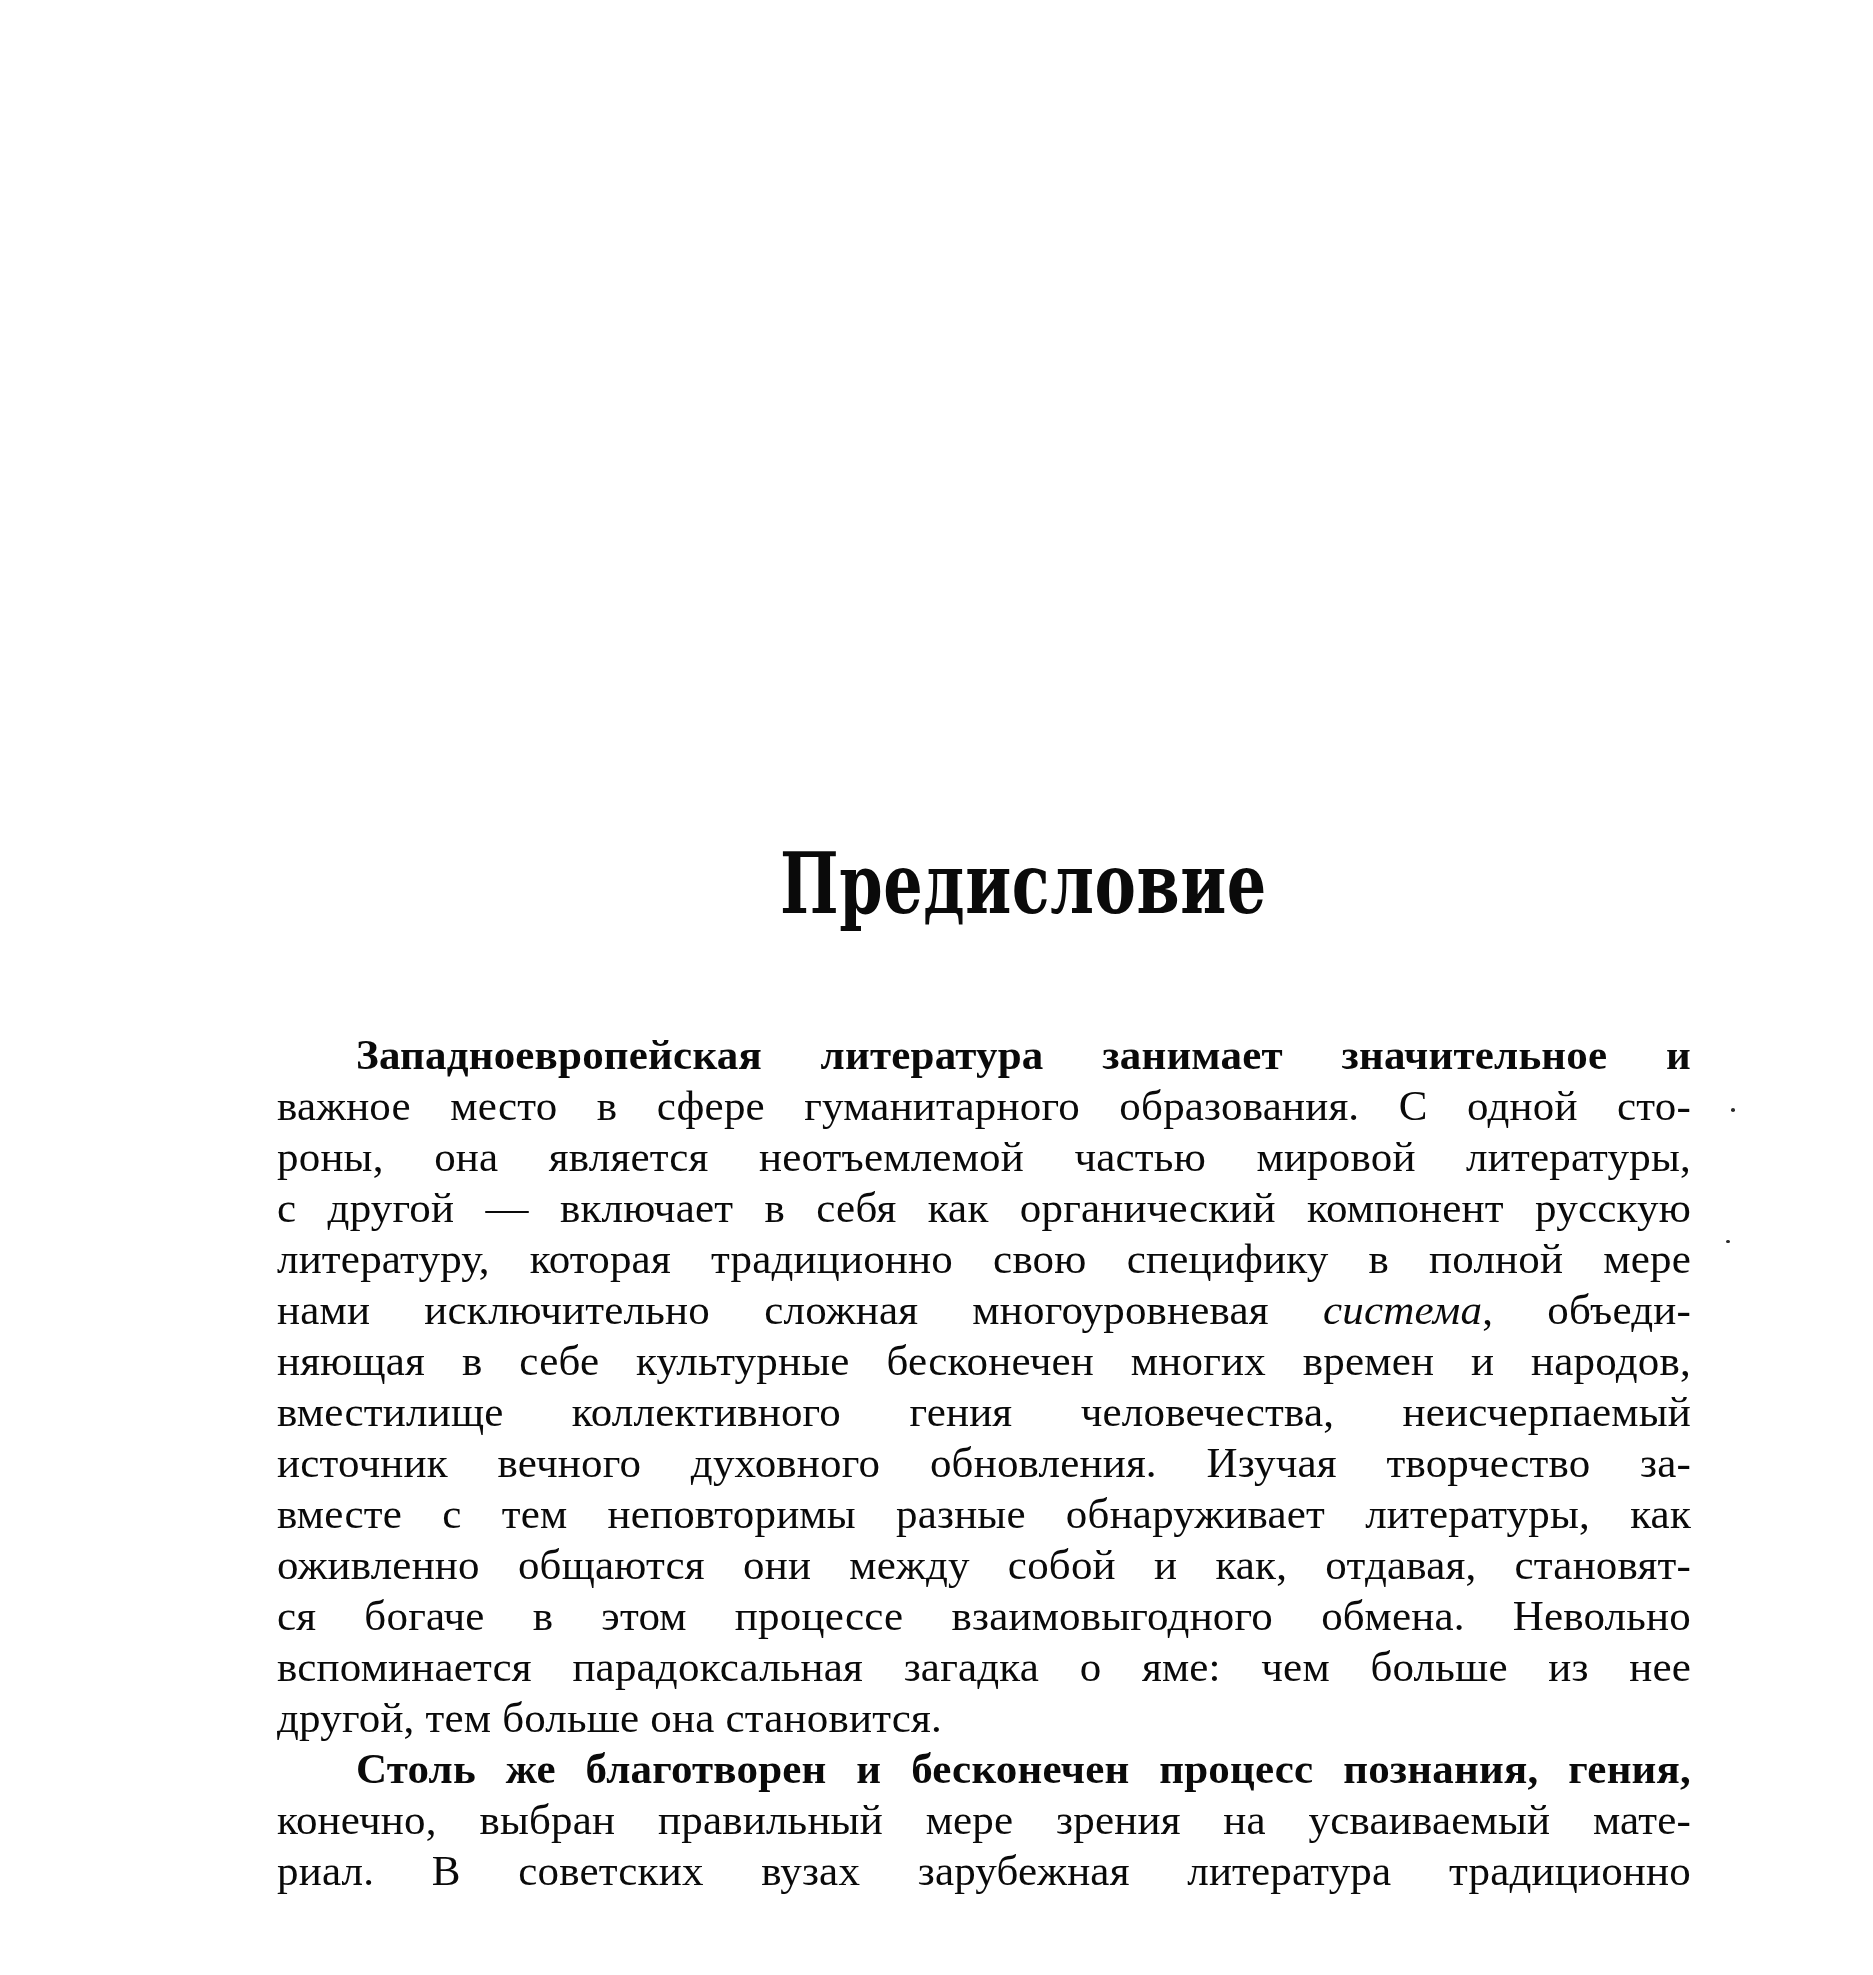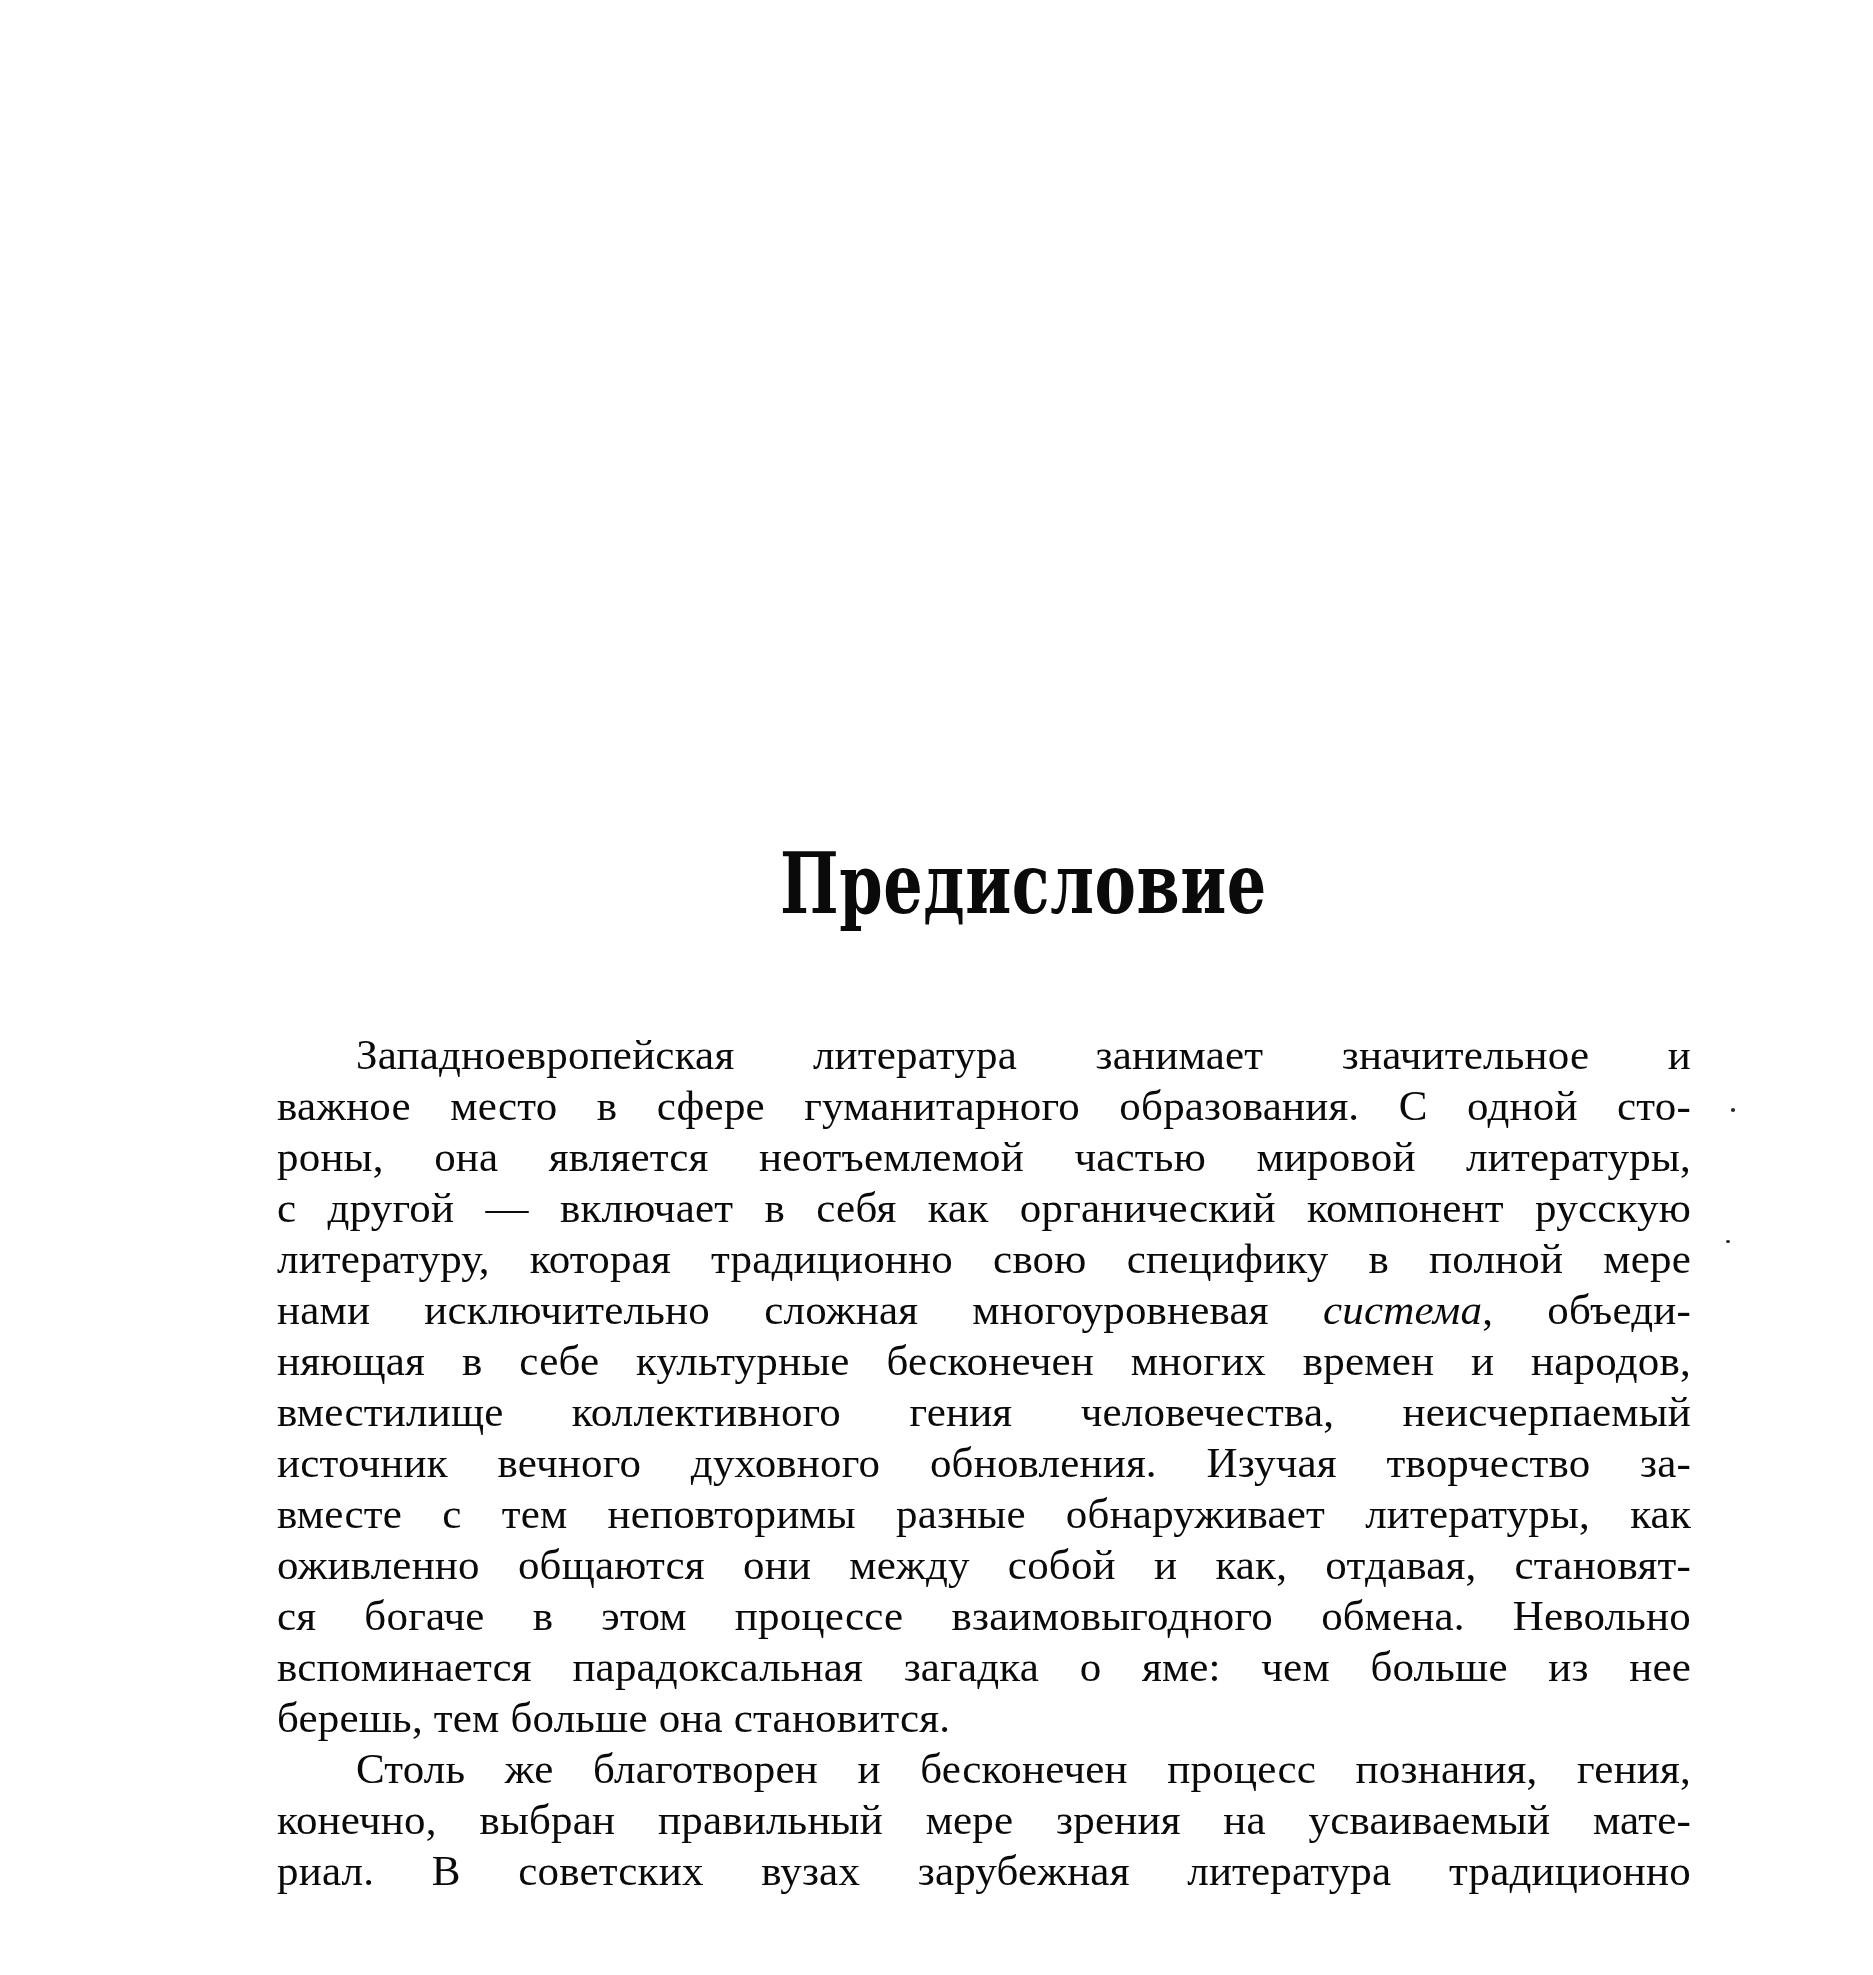--- a/index.html
+++ b/index.html
@@ -38,20 +38,21 @@
     line-height: 51px;
     letter-spacing: 0.2px;
   }
   .line {
     height: 51px;
     text-align: justify;
     text-align-last: justify;
   }
   .line.indent {
     text-indent: 79px;
+    font-weight: bold;
   }
   .line.no-justify {
     text-align-last: left;
   }
   .speck {
     position: absolute;
     background: #2a2a2a;
     border-radius: 50%;
   }
   .speck-a { left: 1731px; top: 1108px; width: 4px; height: 3.6px; }
@@ -71,21 +72,21 @@
         <div class="line">с другой — включает в себя как органический компонент русскую</div>
         <div class="line">литературу, которая традиционно свою специфику в полной мере</div>
         <div class="line">нами исключительно сложная многоуровневая <i>система</i>, объеди-</div>
         <div class="line">няющая в себе культурные бесконечен многих времен и народов,</div>
         <div class="line">вместилище коллективного гения человечества, неисчерпаемый</div>
         <div class="line">источник вечного духовного обновления. Изучая творчество за-</div>
         <div class="line">вместе с тем неповторимы разные обнаруживает литературы, как</div>
         <div class="line">оживленно общаются они между собой и как, отдавая, становят-</div>
         <div class="line">ся богаче в этом процессе взаимовыгодного обмена. Невольно</div>
         <div class="line">вспоминается парадоксальная загадка о яме: чем больше из нее</div>
-        <div class="line no-justify">берешь, тем больше она становится.</div>
+        <div class="line no-justify">другой, тем больше она становится.</div>
       </div>
       <div>
         <div class="line indent">Столь же благотворен и бесконечен процесс познания, гения,</div>
         <div class="line">конечно, выбран правильный мере зрения на усваиваемый мате-</div>
         <div class="line">риал. В советских вузах зарубежная литература традиционно</div>
       </div>
     </div>
 
   <span class="speck speck-a"></span>
   <span class="speck speck-b"></span>

